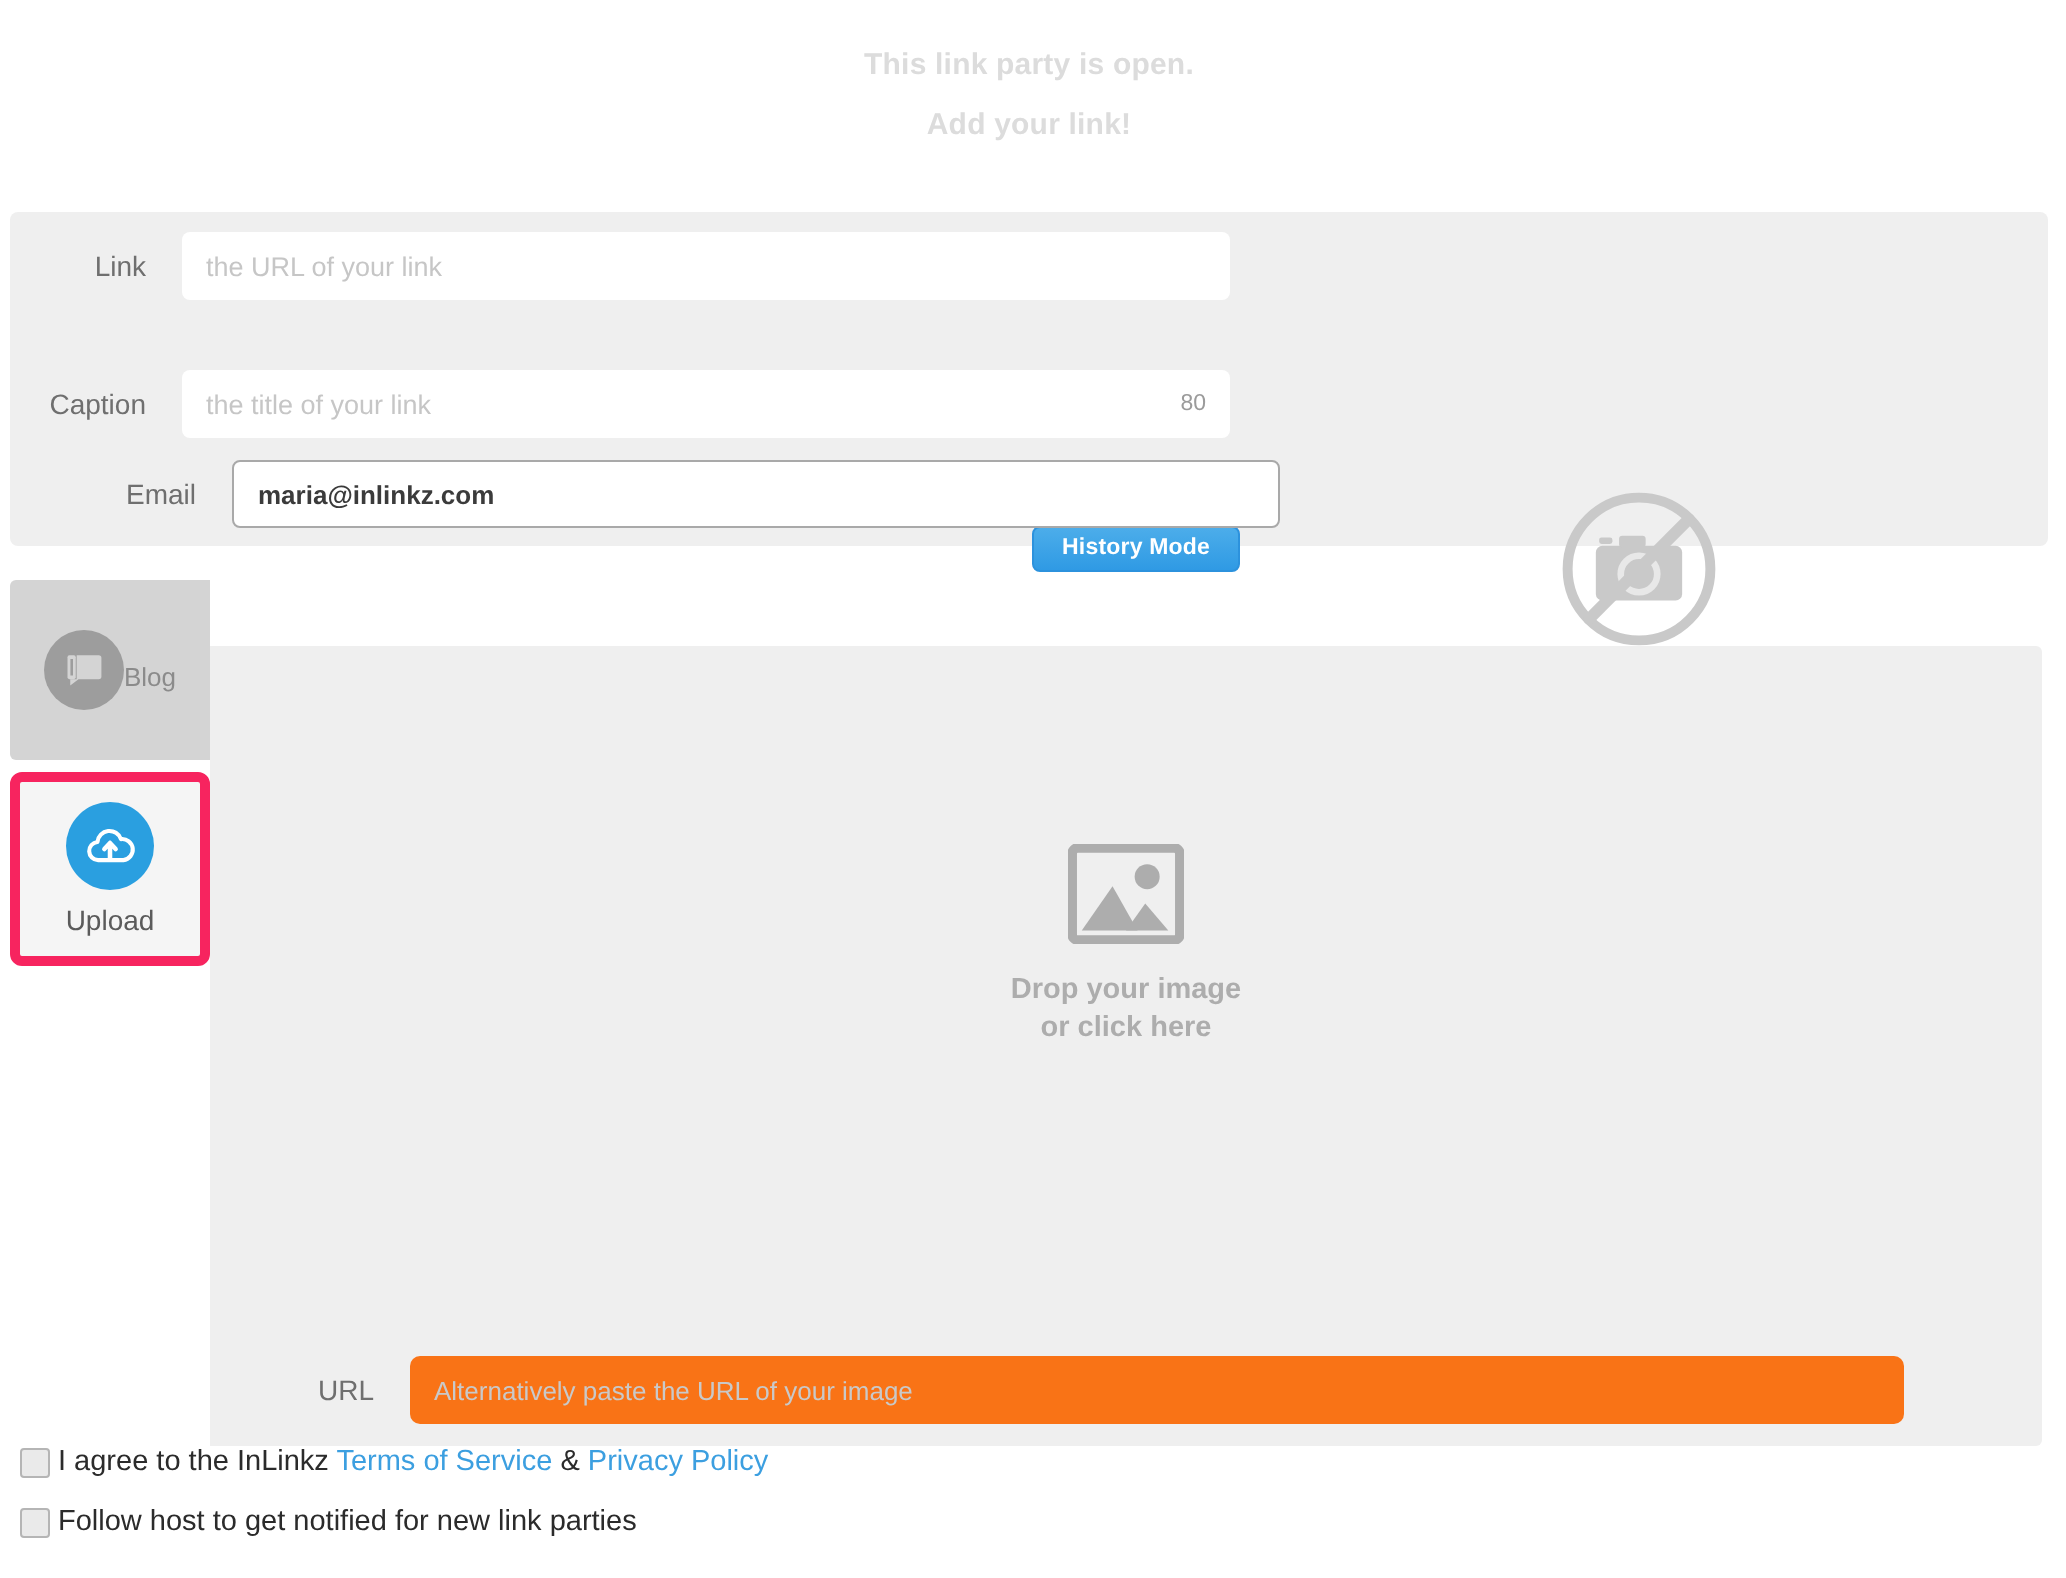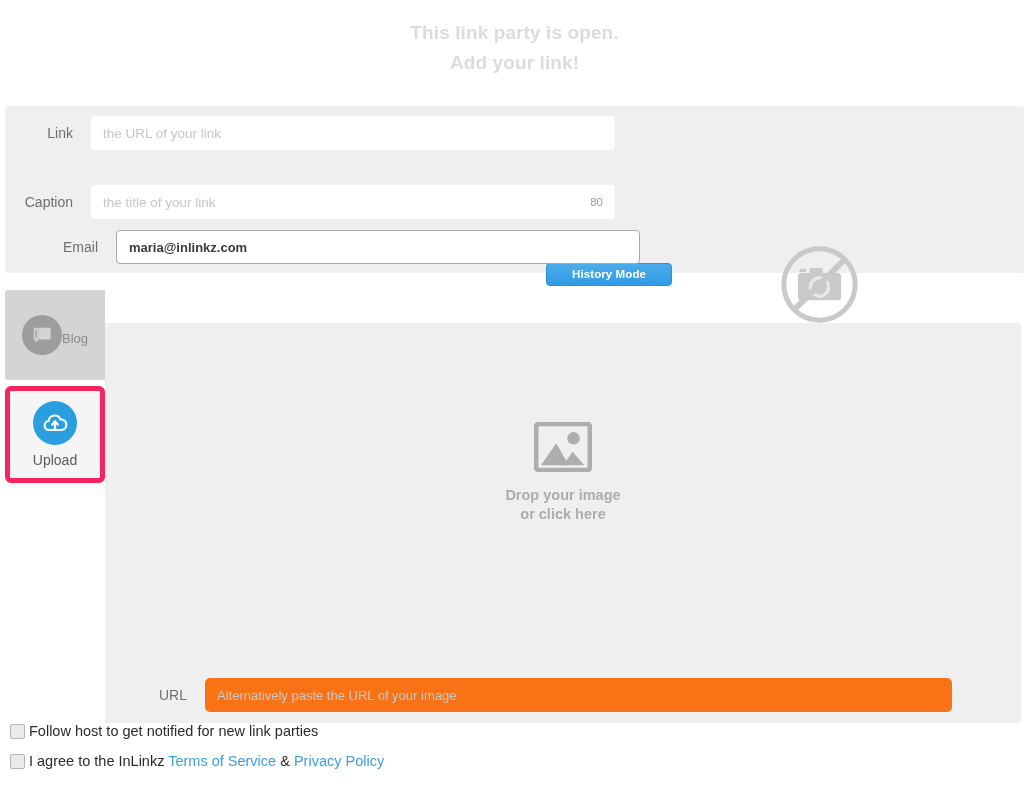--- a/index.html
+++ b/index.html
@@ -8,21 +8,21 @@
     width: 1033px; height: 789px;
     background: #ffffff;
     font-family: "Liberation Sans", sans-serif;
     overflow: hidden;
   }
   .page { position: relative; width: 1033px; height: 789px; background: #fff; }
 
   
   .header { position: absolute; left: 0; top: 18px; width: 1029px; text-align: center; }
   .header-line {
-    color: #dcdcdc; font-size: 19px; font-weight: bold;
+    color: #dcdcdc; font-size: 15px; font-weight: bold;
     line-height: 30px; letter-spacing: .1px;
   }
 
   
   .panel-top {
     position: absolute; left: 5px; top: 106px; width: 1019px; height: 167px;
     background: #efefef; border-radius: 4px;
   }
   .field-row { position: absolute; display: flex; align-items: center; }
   .field-label {
@@ -44,24 +44,24 @@
   .row-link   { left: 0; top: 10px; }
   .row-cap    { left: 0; top: 79px; }
   .row-email  { left: 0; top: 124px; margin-left: 25px; }
 
   .char-counter {
     position: absolute; right: 12px; top: 50%; transform: translateY(-50%);
     font-size: 11.5px; color: #9b9b9b; pointer-events: none;
   }
 
   .history-btn {
-    position: absolute; left: 541px; top: 157px;
+    position: absolute; left: 511px; top: 157px;
     background: #3ba3e8; background-image: linear-gradient(#4cadea, #2f9ae4);
     color: #ffffff; font-size: 11.5px; font-weight: bold;
-    padding: 4px 25px 5px; border-radius: 4px; border: 1px solid #2c92dd;
+    padding: 4px 14px 5px; border-radius: 4px; border: 1px solid #2c92dd;
     letter-spacing: .1px; cursor: pointer; user-select: none;
   }
 
   .nocam { position: absolute; left: 773px; top: 137px; width: 83px; height: 83px; }
 
   
   .tabs { position: absolute; left: 5px; top: 290px; width: 100px; }
   .tab {
     position: relative; width: 100px; height: 90px;
     display: flex; flex-direction: row; align-items: center; justify-content: center;
@@ -225,21 +225,21 @@
 
     <div class="url-row">
       <div class="url-label">URL</div>
       <input class="url-input" type="text" placeholder="Alternatively paste the URL of your image" style="">
     </div>
   </div>
 
   <div class="checks">
     <div class="check-row">
       <div class="cbox"></div>
-      <div class="check-text">Follow host to get notified for new link parties</div>
+      <div class="check-text"><span>I agree to the InLinkz </span><span class="link-blue">Terms of Service</span><span> &amp; </span><span class="link-blue">Privacy Policy</span></div>
     </div>
     <div class="check-row">
       <div class="cbox"></div>
-      <div class="check-text"><span>I agree to the InLinkz </span><span class="link-blue">Terms of Service</span><span> &amp; </span><span class="link-blue">Privacy Policy</span></div>
+      <div class="check-text">Follow host to get notified for new link parties</div>
     </div>
   </div>
 
 </div>
 
 </body></html>

